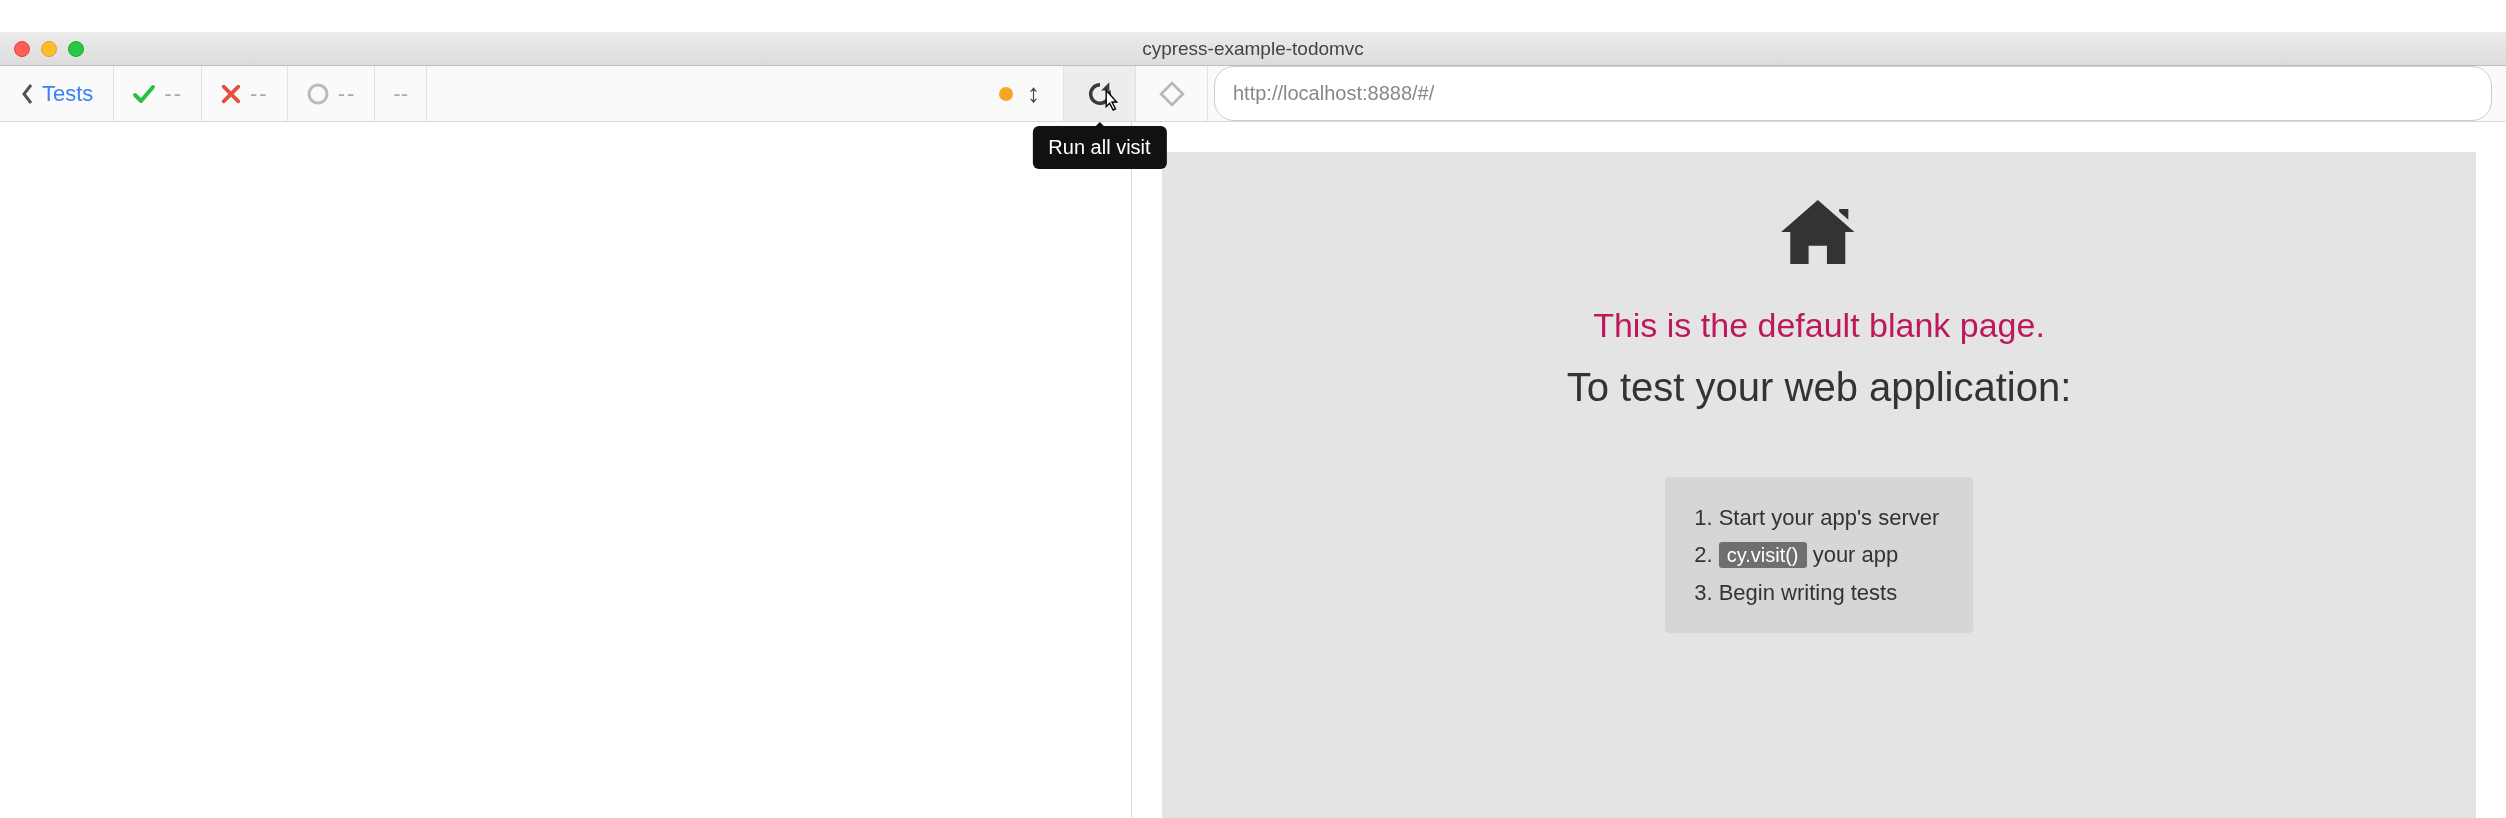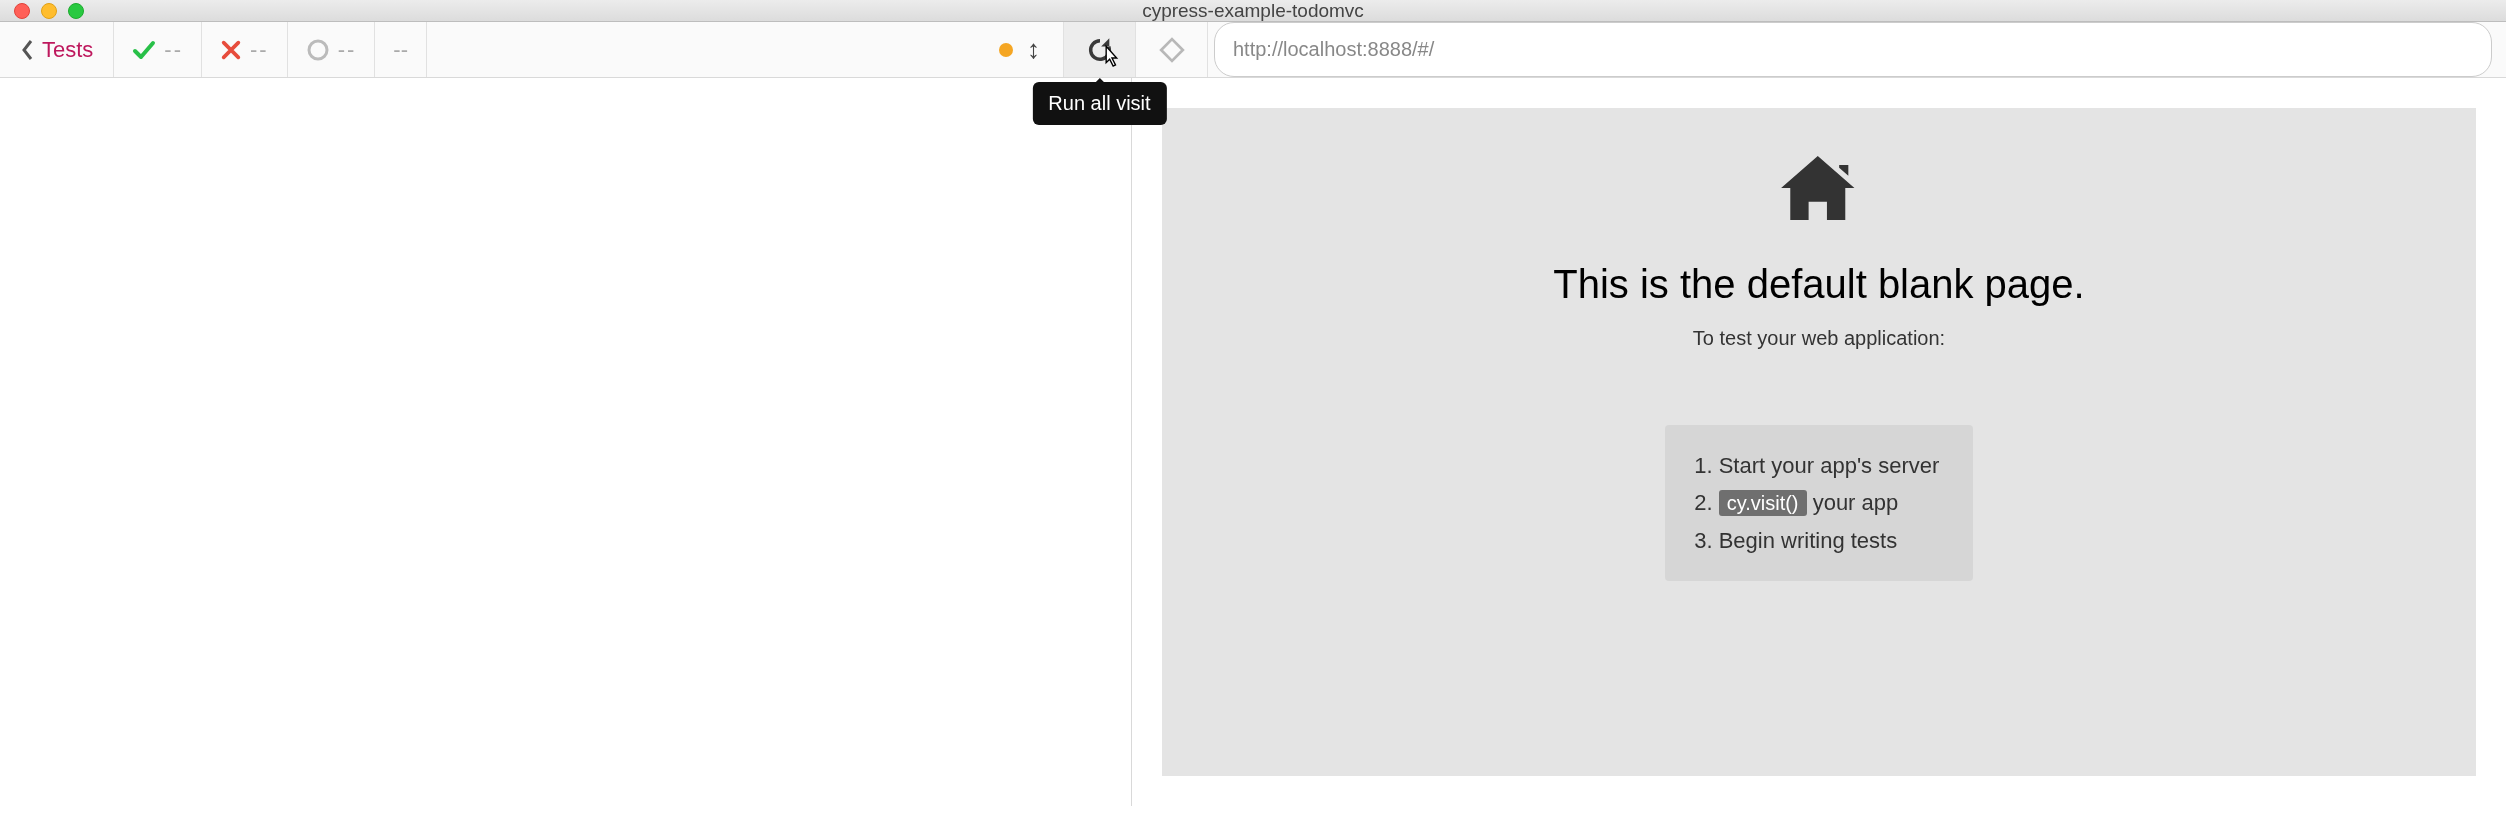--- a/index.html
+++ b/index.html
@@ -1,37 +1,37 @@
 <!DOCTYPE html>
 <html><head>
 <meta charset="utf-8">
 <style>
   * { box-sizing: border-box; margin: 0; padding: 0; }
   html, body { width: 2506px; height: 818px; font-family: -apple-system, Helvetica, Arial, sans-serif; background:#fff; }
   
   .titlebar {
-    height: 22px;
+    height: 34px;
     background: linear-gradient(#ececec,#dcdcdc);
     border-bottom:1px solid #bdbdbd;
     position: relative;
-    display:flex; align-items:center;
+    display:flex; align-items:center;margin-top:32px;
   }
   .traffic { display:flex; gap:11px; margin-left:14px; }
   .dot { width:16px; height:16px; border-radius:50%; }
   .dot.red { background:#ff5f57; border:1px solid #e14239;}
   .dot.yellow { background:#ffbd2e; border:1px solid #e1a116;}
   .dot.green { background:#28c940; border:1px solid #1dab2e;}
   .titletext { position:absolute; left:50%; transform:translateX(-50%); font-size:19px; color:#444; }
   
   .toolbar {
     height:56px; border-bottom:1px solid #d9d9d9; background:#fafafa;
     display:flex; align-items:stretch;
   }
   .tb-cell { border-right:1px solid #e1e1e1; display:flex; align-items:center; justify-content:center; padding:0 18px; font-size:22px;}
-  .back-cell { padding:16px 20px; color:#be185d; font-weight:500; gap:6px;}
+  .back-cell { padding:16px 20px; color:#3b82f6; font-weight:500; gap:6px;}
   .back-cell svg{width:16px;height:24px;}
   .stat { gap:8px; }
   .stat .dash{ color:#aaa; letter-spacing:2px;}
   .stat.pass svg{color:#28c048;}
   .stat.fail svg{color:#e74c3c;}
   .stat.pend svg{color:#bbb;}
   .tb-flex { flex:1; border-right:1px solid #e1e1e1; display:flex; align-items:center; justify-content:flex-end; padding-right:18px; gap:14px;}
   .amber{ width:14px;height:14px;border-radius:50%; background:#f5a623;}
   .vresize{ width:18px; font-size:26px; color:#444;}
   .run-cell{ background:#ededed; width:72px; position:relative;}
@@ -55,22 +55,22 @@
   
   .body{ display:flex; height:calc(818px - 34px - 56px); }
   .left{ width:1132px; border-right:1px solid #d9d9d9; background:#fff;}
   .right{ flex:1; padding:30px; }
   .blank{
     background:#e4e4e4; height:100%; padding-top:40px;
     display:flex; flex-direction:column; align-items:center;
     color:#4a4a4a;
   }
   .blank svg.house{ width:88px; height:88px; fill:#333; margin-bottom:26px;}
-  .blank h1{ font-weight:300; font-size:40px; margin-bottom:20px; color:#000000;}
-  .blank h2{ font-weight:300; font-size:20px; margin-bottom:28px; color:#333;}
+  .blank h1{ font-weight:300; font-size:34px; margin-bottom:20px; color:#be185d;}
+  .blank h2{ font-weight:300; font-size:40px; margin-bottom:20px; color:#333;}
   .steps{
     background:#d6d6d6; padding:22px 34px 22px 54px; border-radius:4px;
     font-size:22px; color:#333; line-height:1.7;margin-top:47px;
   }
   .steps ol{ list-style-position: outside; }
   .steps code{
     background:#6f6f6f; color:#fff; padding:2px 8px; border-radius:3px;
     font-family: Liberation Sans, sans-serif; font-size:20px;
   }
 </style>

